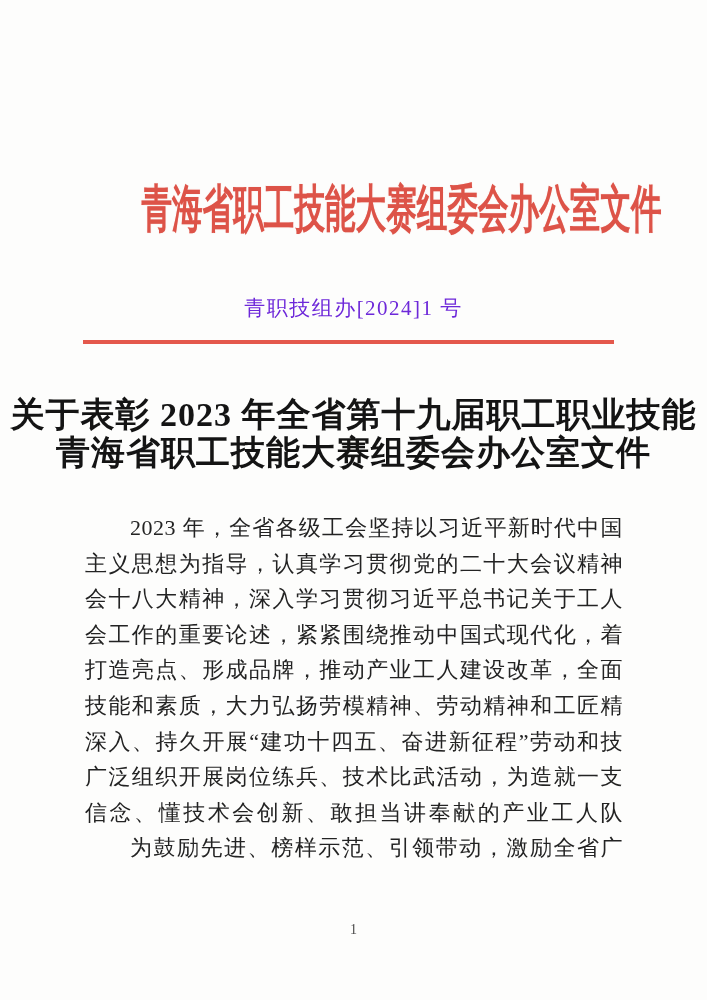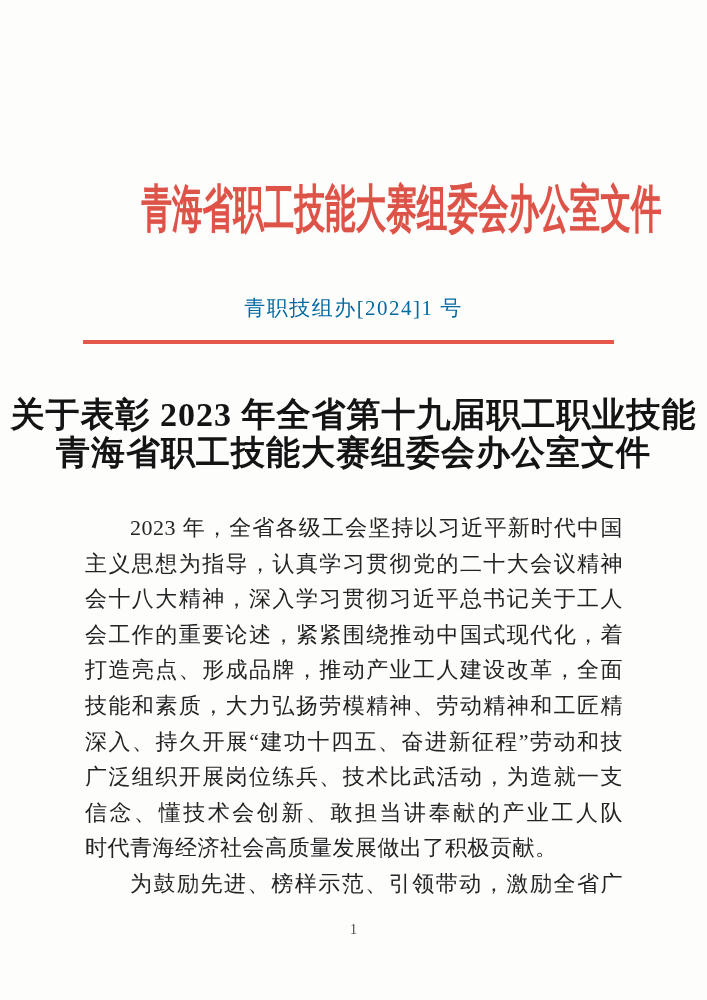--- a/index.html
+++ b/index.html
@@ -35,21 +35,21 @@
   
   .doc-number {
     position: absolute;
     top: 294px;
     left: 0;
     width: 707px;
     text-align: center;
     font-size: 21px;
     line-height: 28px;
     letter-spacing: 1.5px;
-    color: #0369a1;
+    color: #6d28d9;
   }
   
   .red-rule {
     position: absolute;
     left: 83px;
     top: 340px;
     width: 531px;
     height: 4px;
     background: #e4584c;
   }
@@ -116,19 +116,18 @@
   <div class="body-block">
     <div class="body-line indent">2023 年，全省各级工会坚持以习近平新时代中国特色社会</div>
     <div class="body-line">主义思想为指导，认真学习贯彻党的二十大会议精神和中国工</div>
     <div class="body-line">会十八大精神，深入学习贯彻习近平总书记关于工人阶级和工</div>
     <div class="body-line">会工作的重要论述，紧紧围绕推动中国式现代化，着力抓重点、</div>
     <div class="body-line">打造亮点、形成品牌，推动产业工人建设改革，全面提升职工</div>
     <div class="body-line">技能和素质，大力弘扬劳模精神、劳动精神和工匠精神，广泛、</div>
     <div class="body-line">深入、持久开展“建功十四五、奋进新征程”劳动和技能竞赛，</div>
     <div class="body-line">广泛组织开展岗位练兵、技术比武活动，为造就一支有理想守</div>
     <div class="body-line">信念、懂技术会创新、敢担当讲奉献的产业工人队伍，促进新</div>
-    <div class="body-line para-end">时代青海经济社会高质量发展做出了积极贡献。</div>
     <div class="body-line indent">为鼓励先进、榜样示范、引领带动，激励全省广大职工立</div>
   </div>
 
   <div class="page-number">1</div>
 
 </div>
 
 </body></html>

